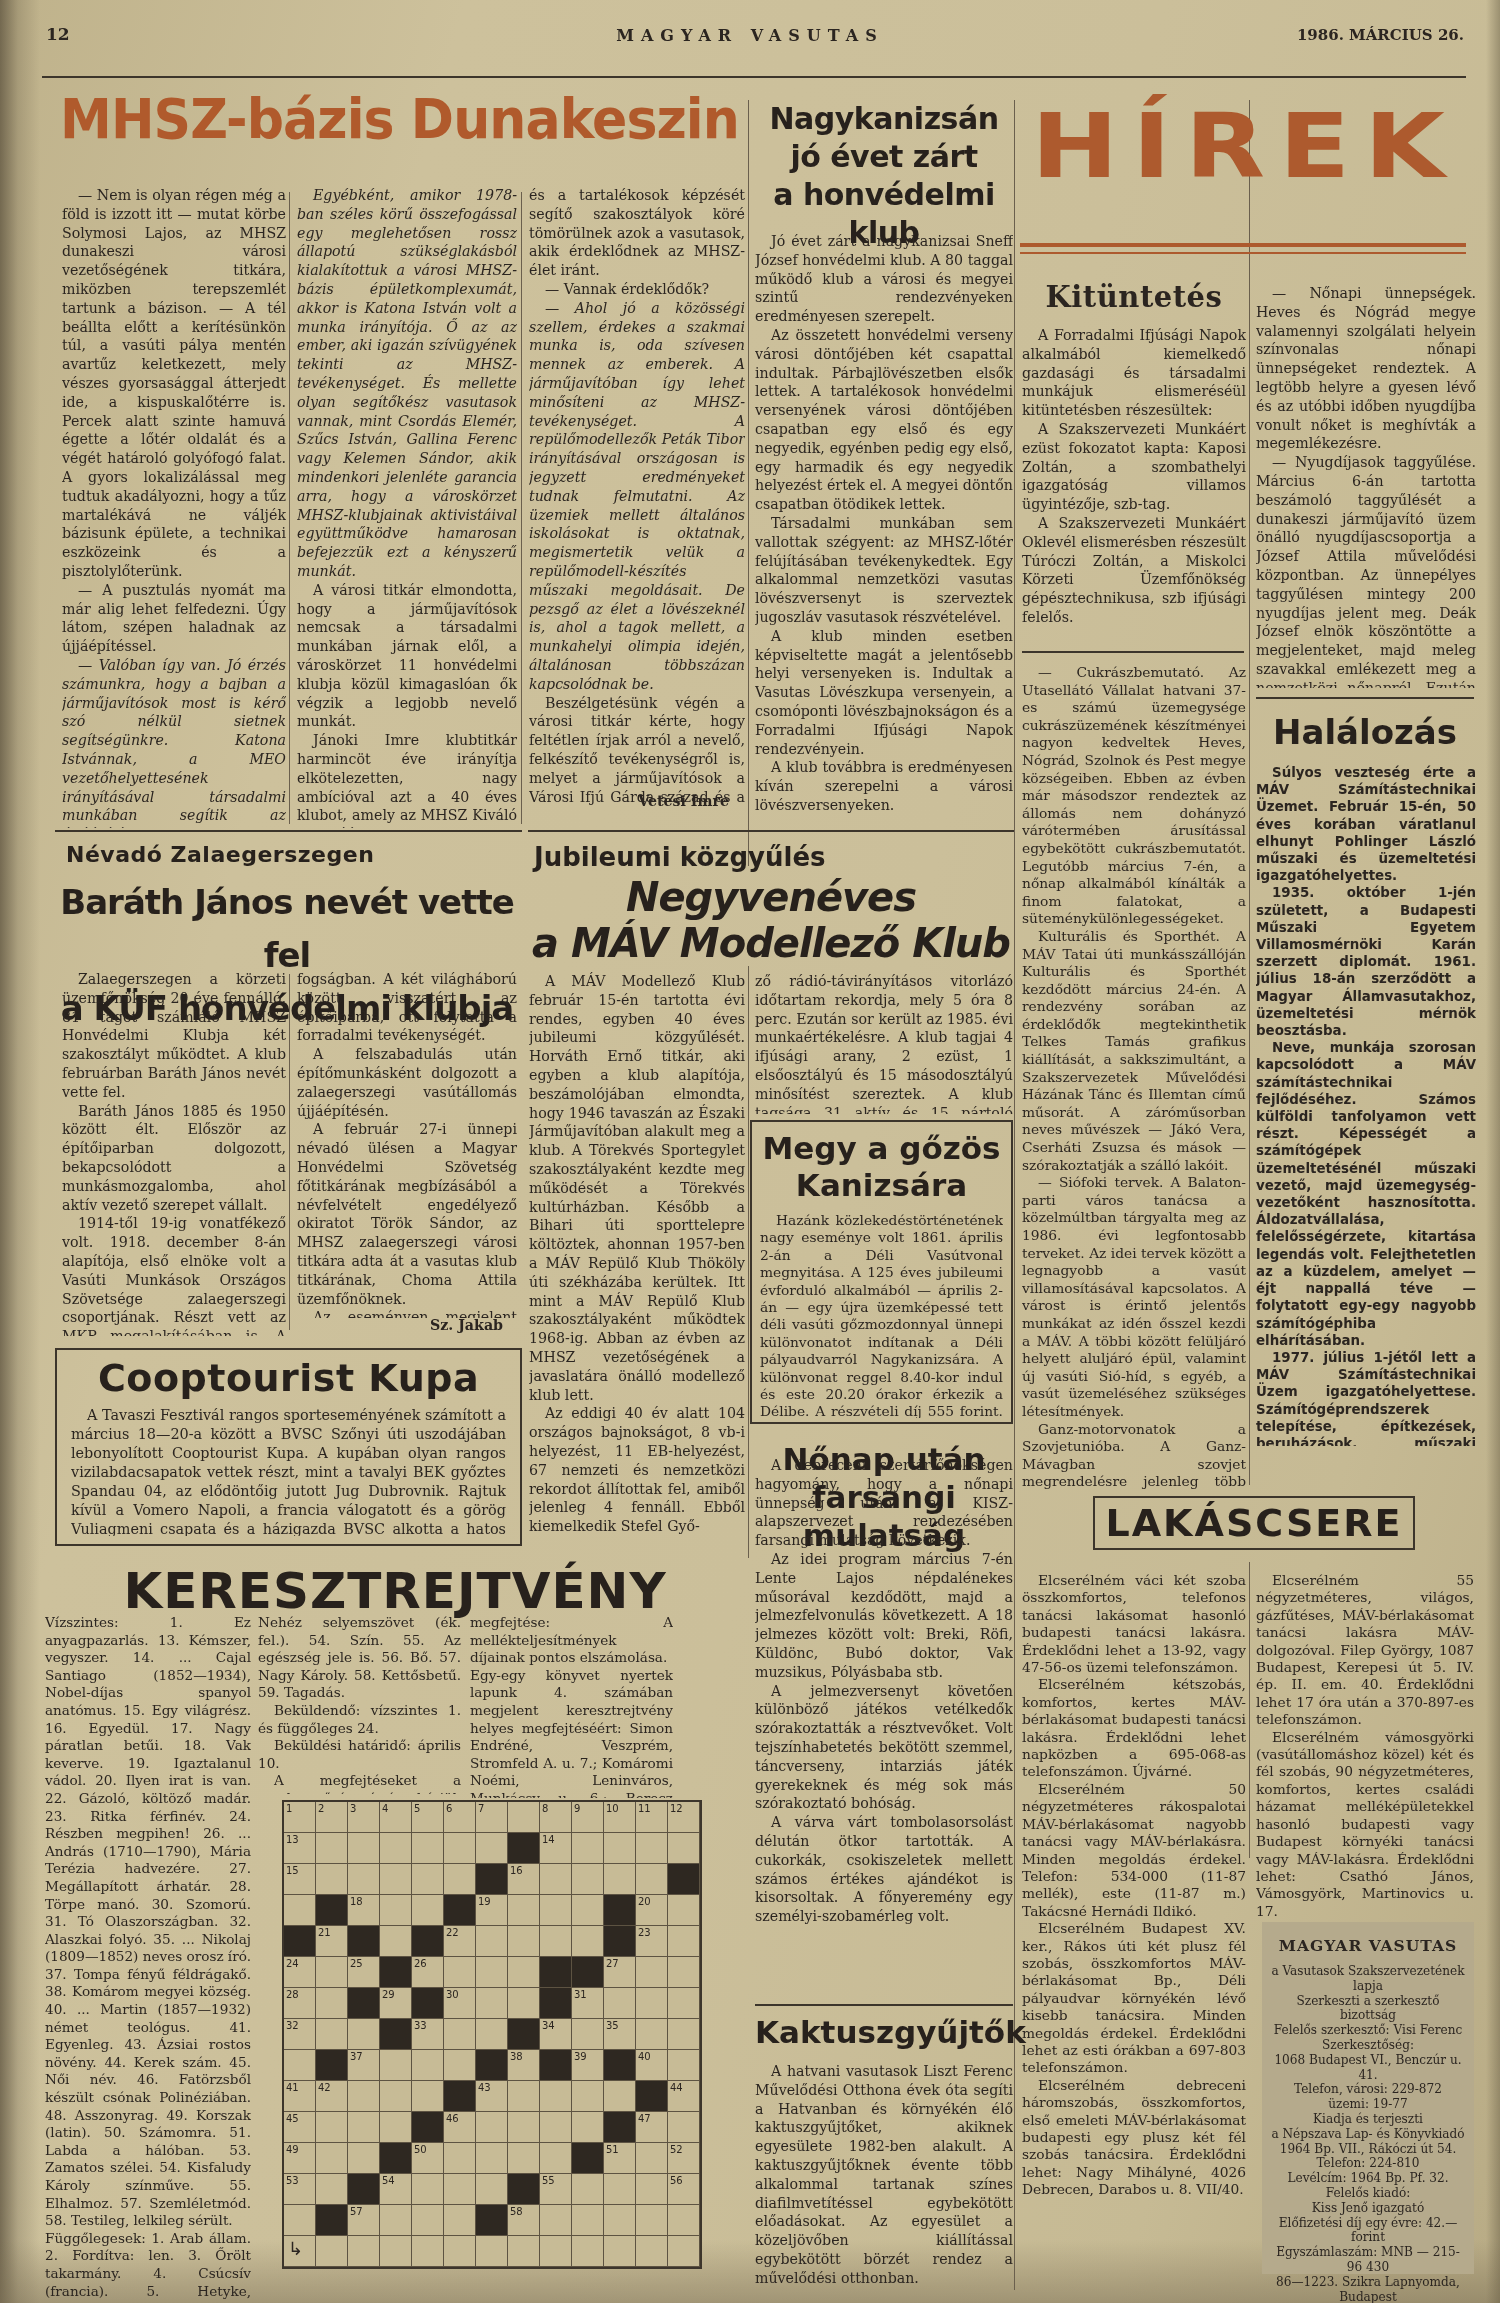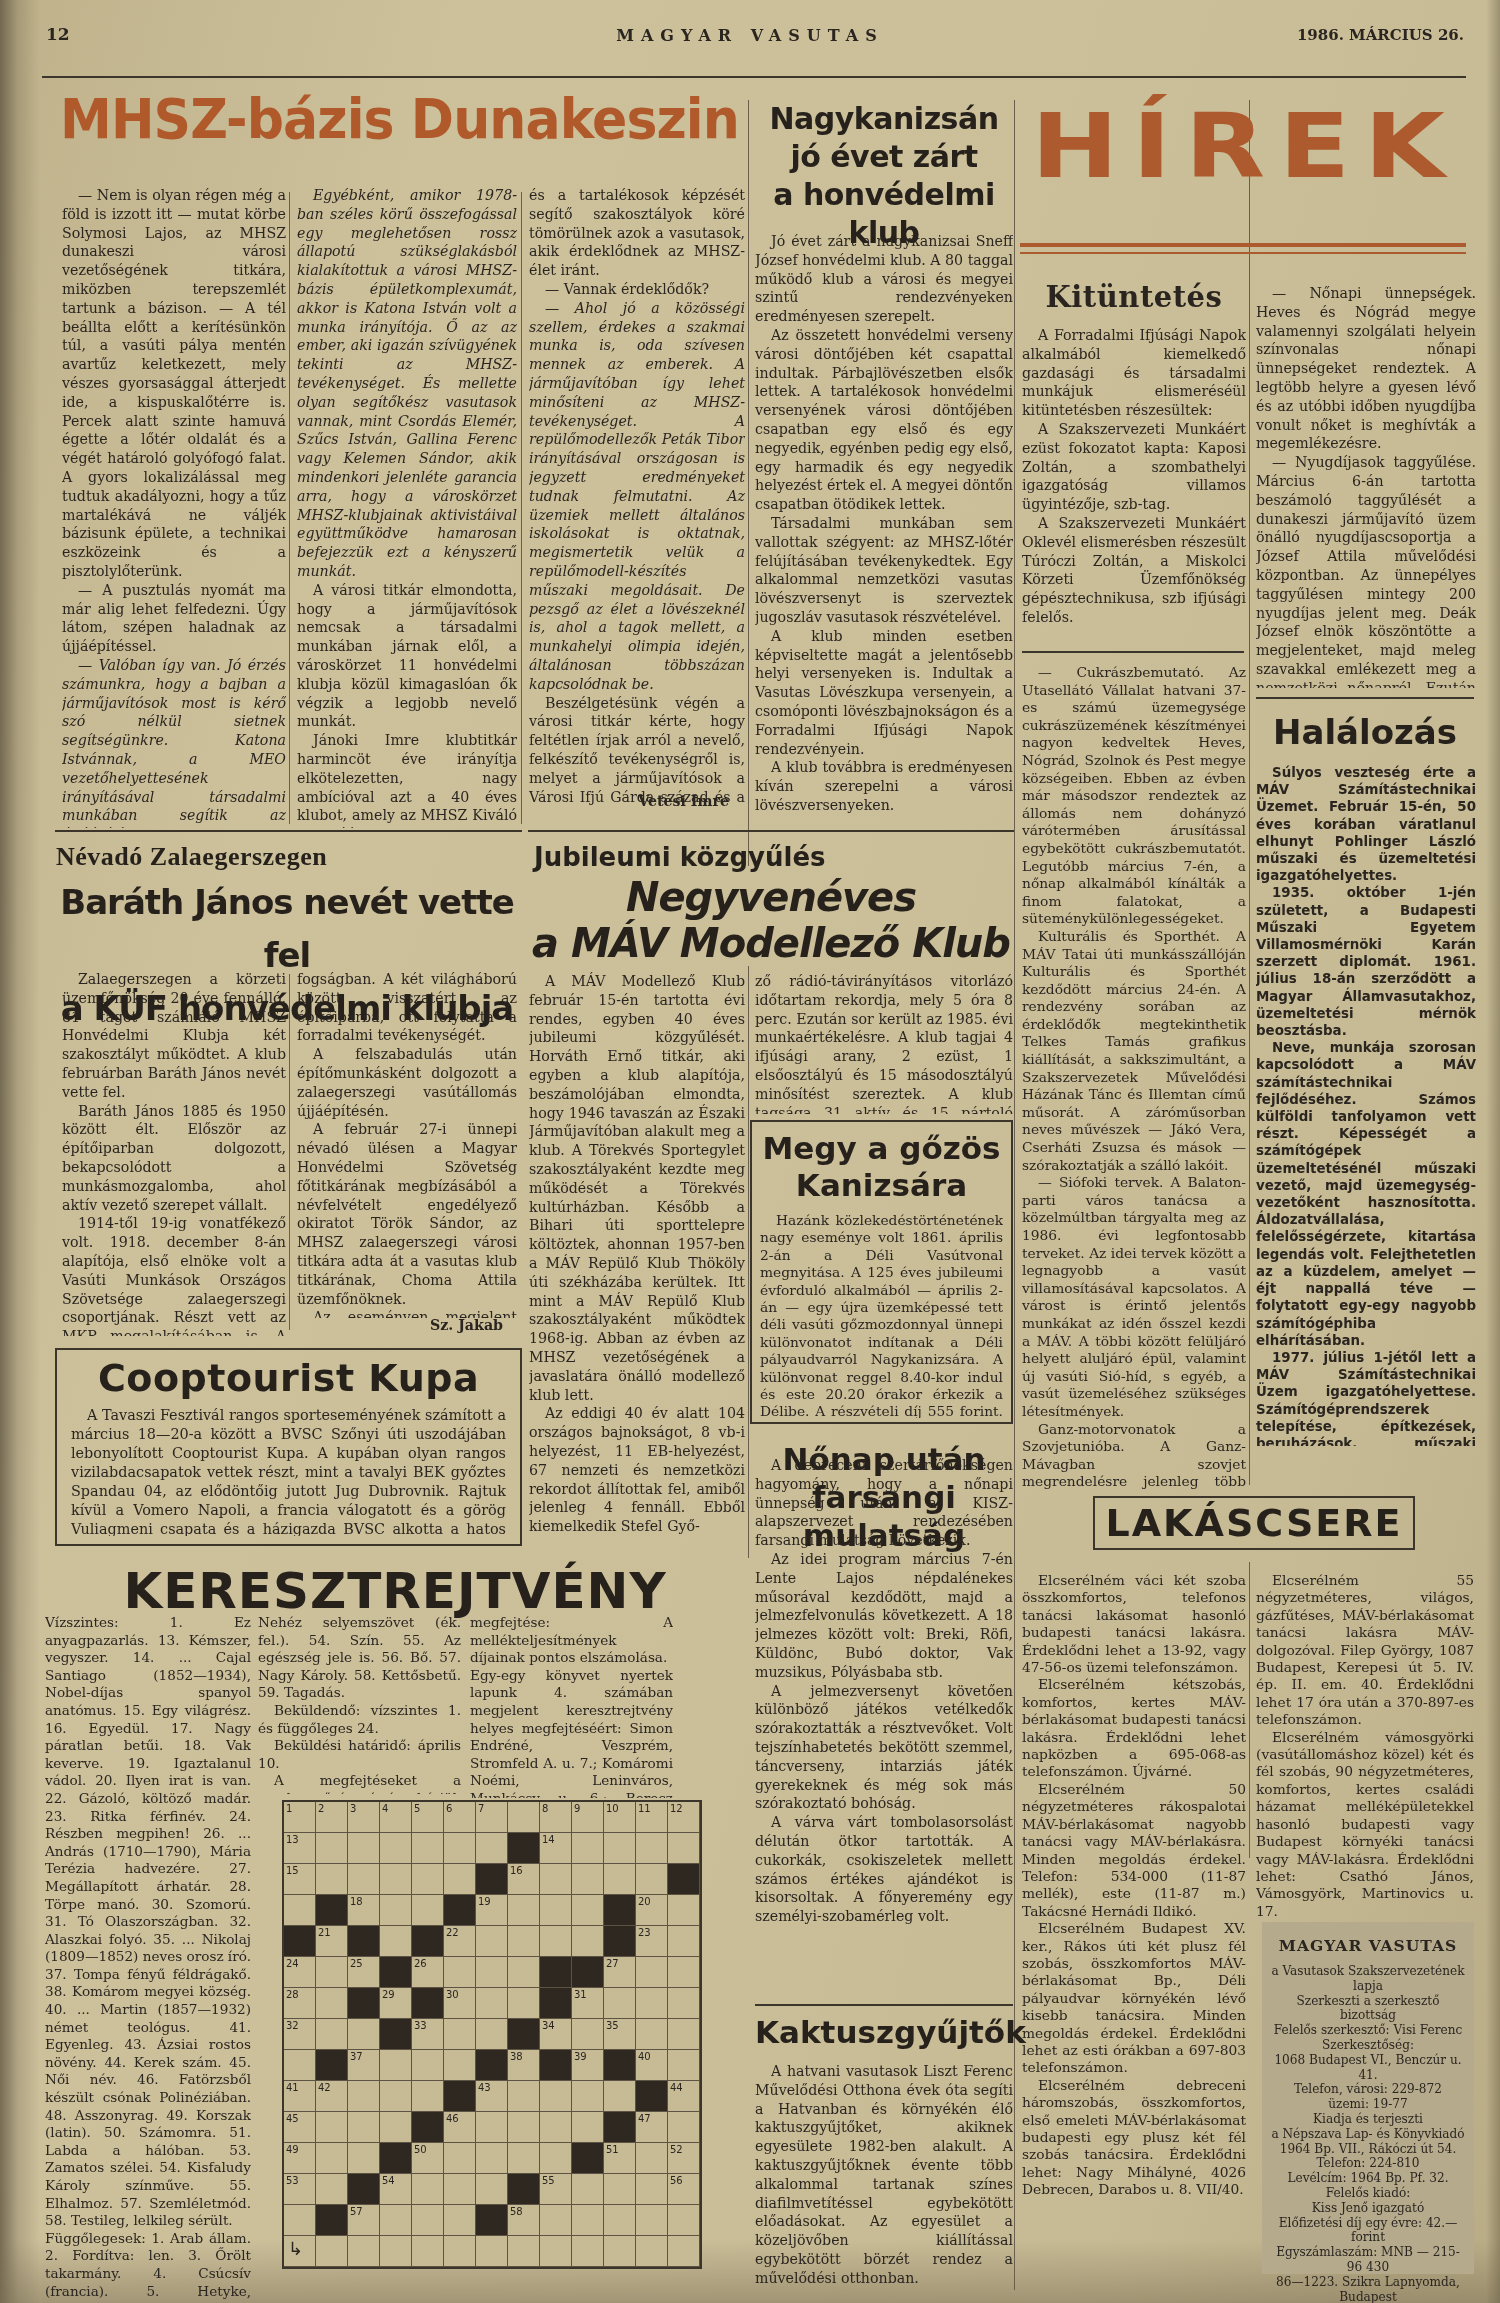--- a/index.html
+++ b/index.html
@@ -110,21 +110,21 @@
 
   <div class="abs hl-sans center" style="left:1256px;top:712px;width:218px;font-size:34px;">Halálozás</div>
   <div class="abs body-text sans-body" style="left:1256px;top:764px;width:220px;height:682px;">
     <p>Súlyos veszteség érte a MÁV Számítástechnikai Üzemet. Február 15-én, 50 éves korában váratlanul elhunyt Pohlinger László műszaki és üzemeltetési igazgatóhelyettes.</p>
     <p>1935. október 1-jén született, a Budapesti Műszaki Egyetem Villamosmérnöki Karán szerzett diplomát. 1961. július 18-án szerződött a Magyar Államvasutakhoz, üzemeltetési mérnök beosztásba.</p>
     <p>Neve, munkája szorosan kapcsolódott a MÁV számítástechnikai fejlődéséhez. Számos külföldi tanfolyamon vett részt. Képességét a számítógépek üzemeltetésénél műszaki vezető, majd üzemegység-vezetőként hasznosította. Áldozatvállalása, felelősségérzete, kitartása legendás volt. Felejthetetlen az a küzdelem, amelyet — éjt nappallá téve — folytatott egy-egy nagyobb számítógéphiba elhárításában.</p>
     <p>1977. július 1-jétől lett a MÁV Számítástechnikai Üzem igazgatóhelyettese. Számítógéprendszerek telepítése, építkezések, beruházások, műszaki ellátás kérdéseivel foglalkozott ebben a beosztásban. Műveltsége, nagy szakmai tapasztalata, nyelvtudása, tárgyaló- és vitakészségével eredményesen képviselte a vasúti számítástechnika érdekeit. Korai halála megakadályozta számos fejlesztési elképzelésének megvalósításában.</p>
   </div>
 
   <div class="hrule" style="left:55px;top:830px;width:467px;height:2px;"></div>
-  <div class="abs hl-sans" style="left:56px;top:842px;font-size:26px;letter-spacing:0.5px;font-family:Liberation Serif, serif;">Névadó Zalaegerszegen</div>
+  <div class="abs hl-sans" style="left:66px;top:842px;font-size:22px;letter-spacing:0.5px;">Névadó Zalaegerszegen</div>
   <div class="abs hl-sans center" style="left:56px;top:876px;width:462px;font-size:34px;line-height:53px;letter-spacing:-1px;">
     <div>Baráth János nevét vette fel</div>
     <div>a KÜF honvédelmi klubja</div>
   </div>
   <div class="abs body-text" style="left:62px;top:970px;width:224px;height:366px;">
     <p>Zalaegerszegen a körzeti üzemfőnökség 20 éve fennálló, 81 tagot számláló MHSZ Honvédelmi Klubja két szakosztályt működtet. A klub februárban Baráth János nevét vette fel.</p>
     <p>Baráth János 1885 és 1950 között élt. Először az építőiparban dolgozott, bekapcsolódott a munkásmozgalomba, ahol aktív vezető szerepet vállalt.</p>
     <p>1914-től 19-ig vonatfékező volt. 1918. december 8-án alapítója, első elnöke volt a Vasúti Munkások Országos Szövetsége zalaegerszegi csoportjának. Részt vett az MKP megalakításában is. A Tanácsköztársaság idején tanúsított magatartásáért elbocsátották a MÁV-tól és több hónapot töltött vizsgálati</p>
   </div>
   <div class="abs body-text" style="left:297px;top:970px;width:220px;height:348px;">

